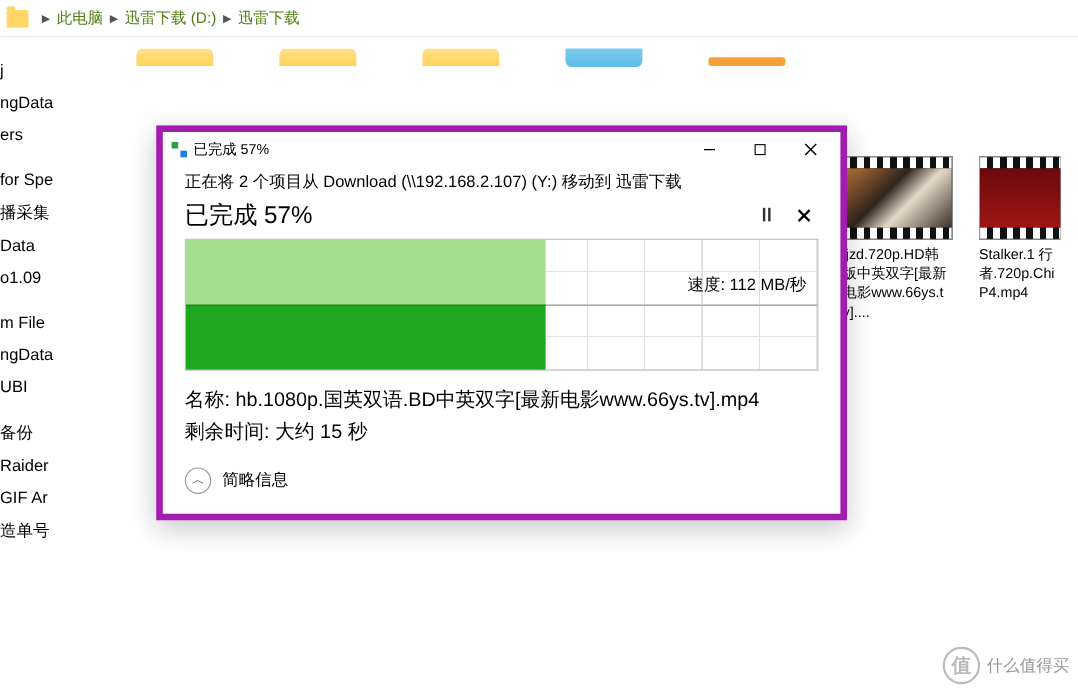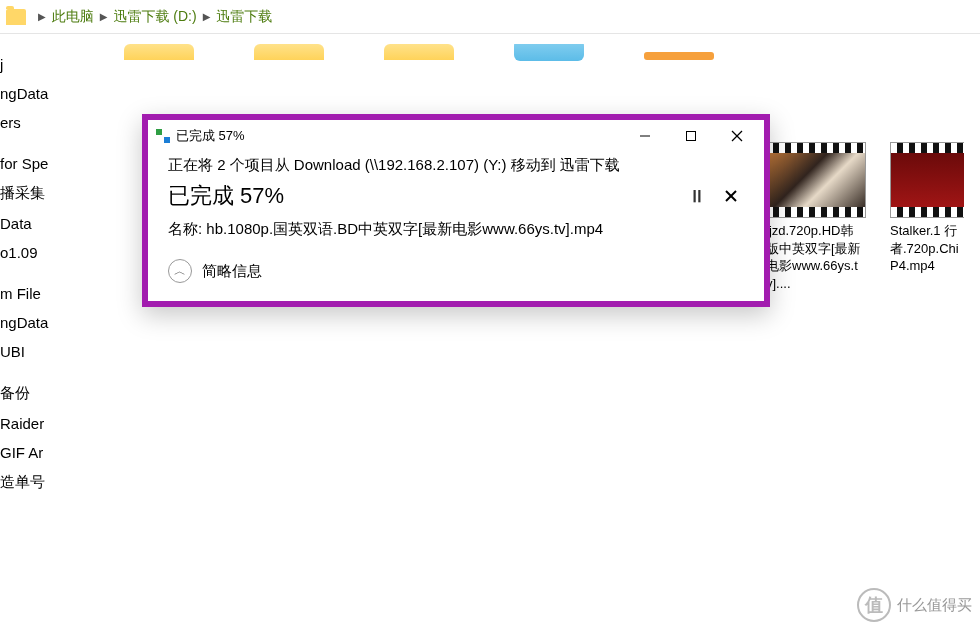--- a/index.html
+++ b/index.html
@@ -159,21 +159,21 @@
   .progress .bar-top, .progress .bar-bot {
     position:absolute; left:0; height:50%;
   }
   .progress .bar-top { top:0; background:#a4dd8f; width:57%; }
   .progress .bar-bot { bottom:0; background:#1ea81e; width:57%; border-top:1px solid #0c8f0c; }
   .progress .mid-line { position:absolute; left:0; right:0; top:50%; height:1px; background:#999; }
   .progress .speed {
     position:absolute; right:10px; top:32px;
     font-size:15px; color:#000;
   }
-  .details { font-size:15px; color:#000; line-height:1.6; margin-bottom:18px; }
+  .details { font-size:18px; color:#000; line-height:1.6; margin-bottom:18px; }
   .less-info {
     display:flex; align-items:center; gap:10px;
     font-size:15px; color:#000;
     cursor:pointer;
   }
   .less-info .chev {
     width:24px; height:24px; border:1px solid #999; border-radius:50%;
     display:flex; align-items:center; justify-content:center;
     font-size:12px; color:#555;
   }
@@ -286,22 +286,31 @@
           <div class="ctrl">
               <b>ⅠⅠ</b>
             </div>
           <div class="ctrl">
               <svg width="14" height="14">
                 <line x1="2" y1="2" x2="12" y2="12" stroke="#000" stroke-width="2"></line>
                 <line x1="12" y1="2" x2="2" y2="12" stroke="#000" stroke-width="2"></line>
               </svg>
             </div>
         </div>
+        <div class="progress">
+          <div class="bar-top" style="width: 57%;"></div>
+          <div class="mid-line"></div>
+          <div class="bar-bot" style="width: 57%;"></div>
+          <div class="speed">
+            <span>速度: </span><span>112 MB/秒</span>
+          </div>
+        </div>
         <div class="details">
           <div><span>名称: </span><span>hb.1080p.国英双语.BD中英双字[最新电影www.66ys.tv].mp4</span></div>
+          <div><span>剩余时间: </span><span>大约 15 秒</span></div>
         </div>
         <div class="less-info">
           <div class="chev">︿</div>
           <span>简略信息</span>
         </div>
       </div>
     </div>
   </div>
 </div>
 

